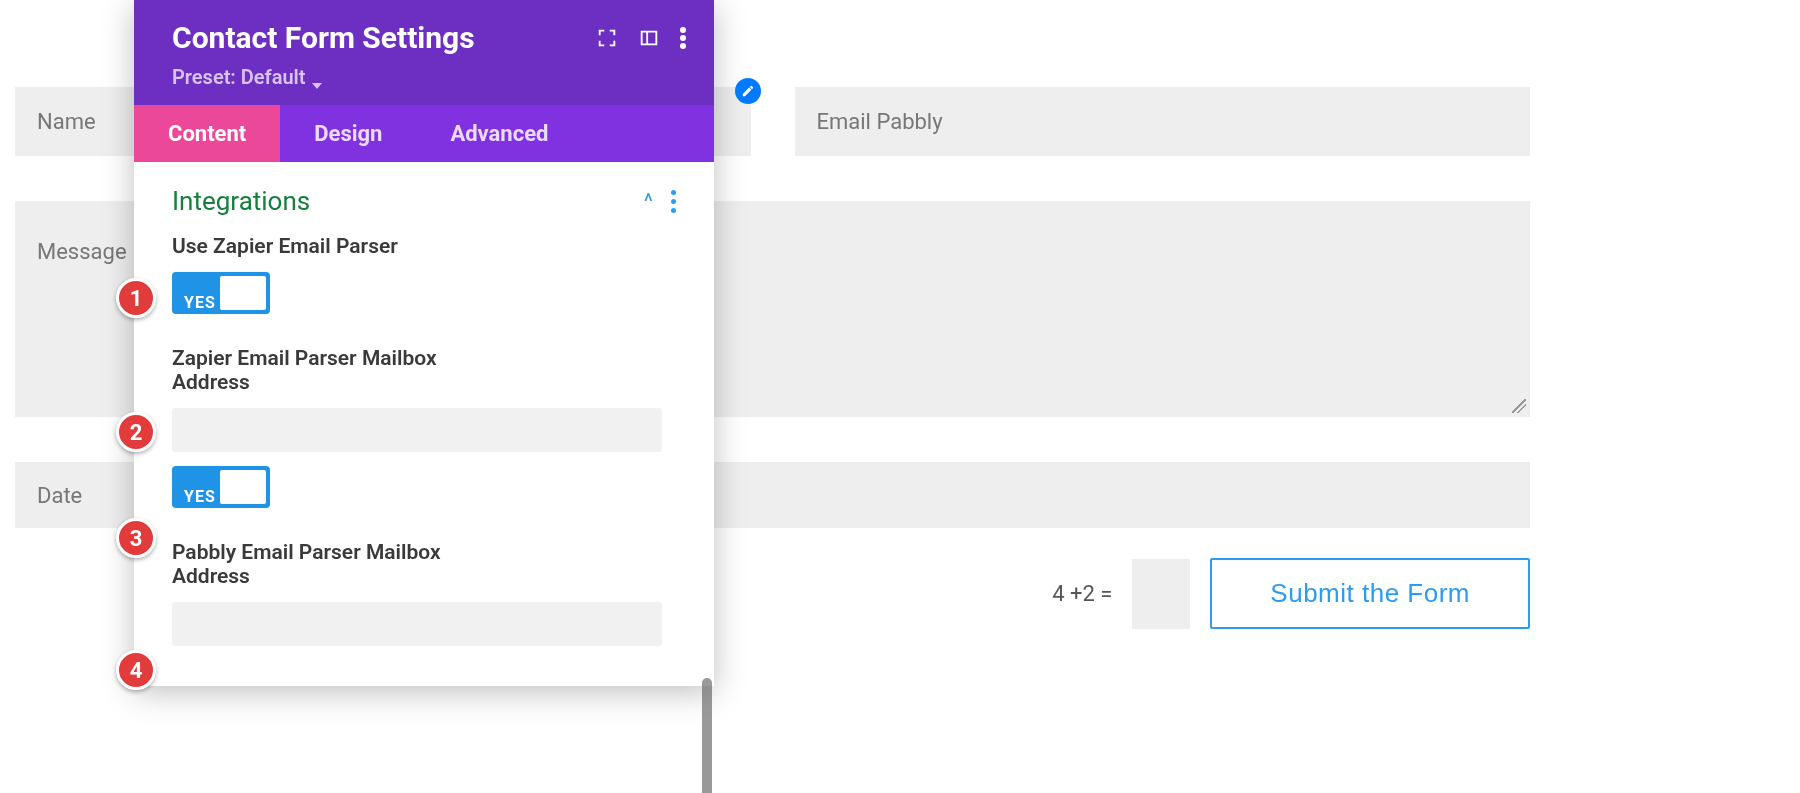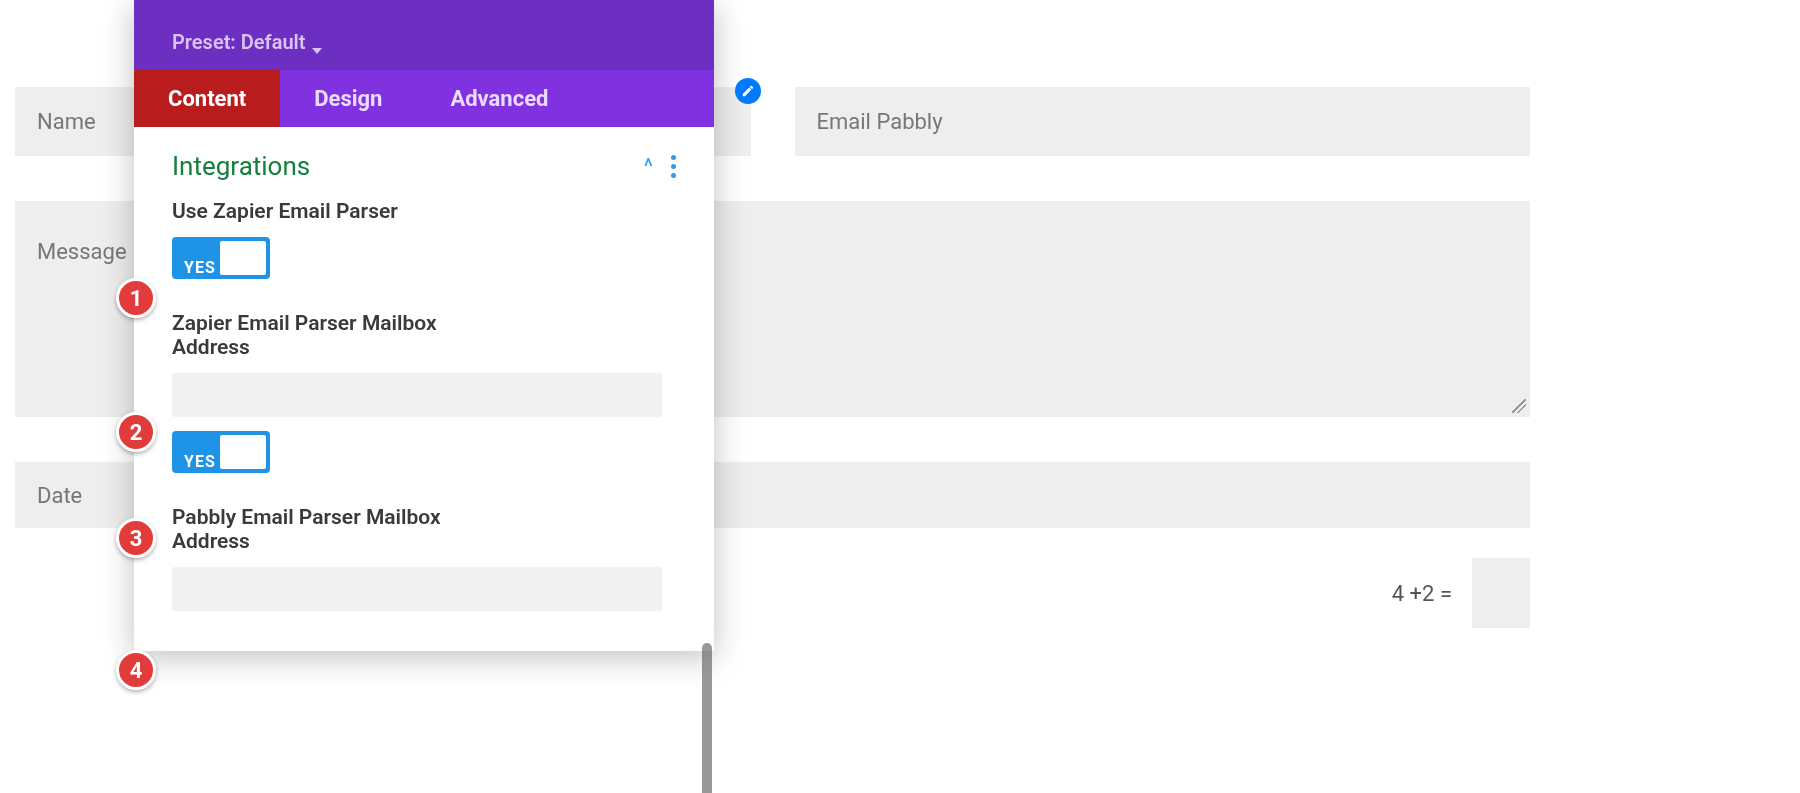--- a/index.html
+++ b/index.html
@@ -125,21 +125,21 @@
   }
   .tab {
     flex: 0 0 auto;
     padding: 16px 34px;
     color: #ecd9ff;
     font-size: 22px;
     font-weight: 700;
     cursor:pointer;
   }
   .tab.active {
-    background: #b91c1c;
+    background: #ec4899;
     color: #fff;
   }
 
   .panel-body {
     padding: 24px 38px 40px;
     position:relative;
   }
   .section-row { display:flex; align-items:center; margin-bottom: 18px;}
   .section-title { color:#15803d; font-size:26px; flex:1; }
   .section-chevron { color:#2b9cf2; font-size:22px; margin-right:18px; cursor:pointer;}
@@ -247,30 +247,45 @@
 <div class="bg-form">
   <div class="bg-field">Name</div>
   <div class="bg-field">Email Pabbly</div>
   <div class="bg-field bg-textarea">Message</div>
   <div class="bg-field bg-date">Date</div>
 </div>
 
 <div class="captcha-row">
   <span class="captcha-text">4 +2 =</span>
   <input class="captcha-input" style="">
+  <button class="submit-btn">Submit the Form</button>
 </div>
 
 <div class="float-badge">
   <svg viewBox="0 0 24 24">
       <path d="M3 17.25V21h3.75L17.81 9.94l-3.75-3.75L3 17.25zM20.71 7.04a1 1 0 0 0 0-1.41l-2.34-2.34a1 1 0 0 0-1.41 0l-1.83 1.83 3.75 3.75 1.83-1.83z"></path>
     </svg>
 </div>
 
 <div class="panel">
   <div class="panel-header">
+    <div class="panel-title-row">
+      <div class="panel-title">Contact Form Settings</div>
+      <svg class="hdr-icon" viewBox="0 0 24 24">
+          <path d="M3 3h6v2H5v4H3V3zm18 0v6h-2V5h-4V3h6zM3 21v-6h2v4h4v2H3zm18 0h-6v-2h4v-4h2v6z"></path>
+        </svg>
+      <svg class="hdr-icon" viewBox="0 0 24 24">
+          <path d="M3 4h18v16H3V4zm2 2v12h4V6H5zm6 0v12h8V6h-8z"></path>
+        </svg>
+      <div class="hdr-dots">
+          <span></span>
+          <span></span>
+          <span></span>
+        </div>
+    </div>
     <div class="preset-row">
       <span>Preset: Default</span>
       <span class="preset-caret"></span>
     </div>
   </div>
 
   <div class="tabs">
     <div class="tab active">Content</div>
     <div class="tab">Design</div>
     <div class="tab">Advanced</div>

